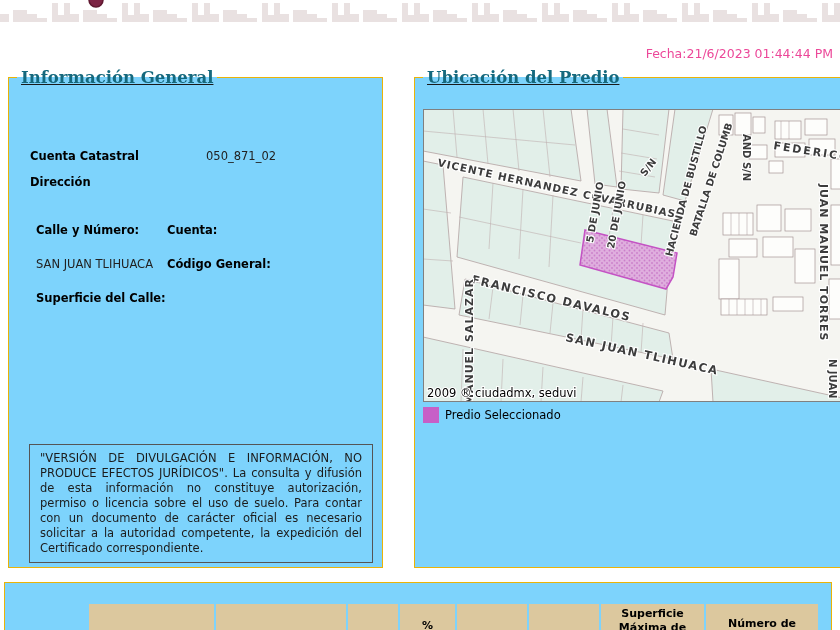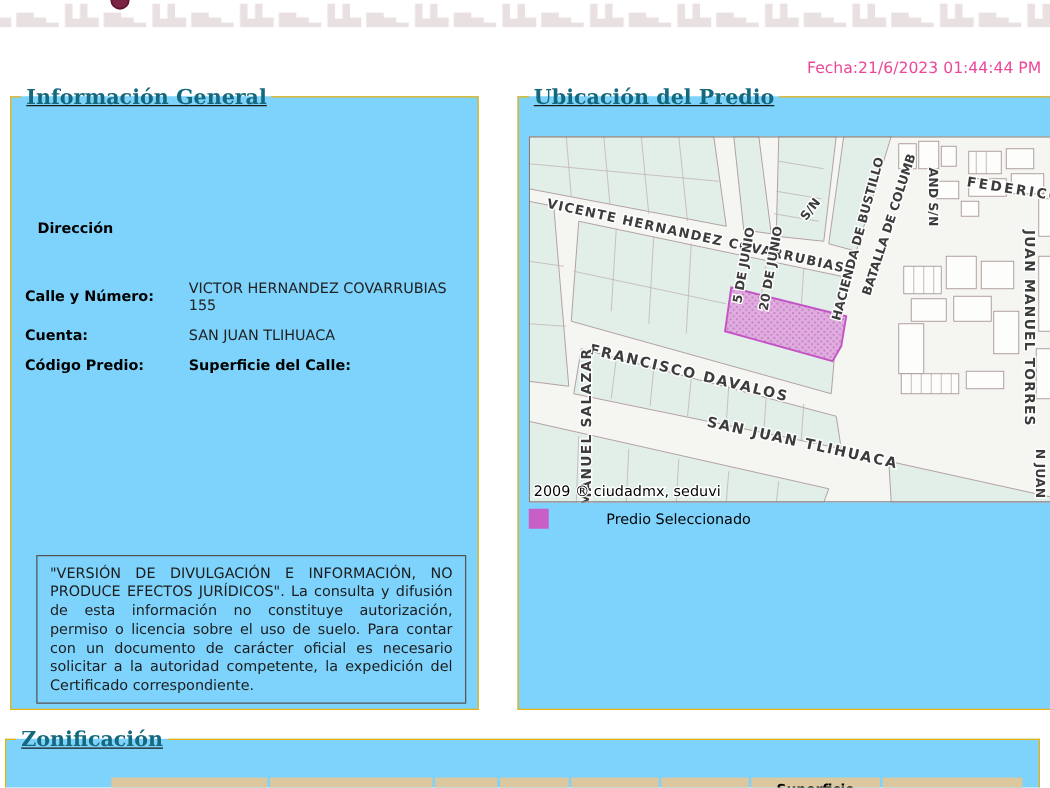--- a/index.html
+++ b/index.html
@@ -18,33 +18,33 @@
   #fs-info{left:8px;top:68px;width:375px;height:500px;}
   #fs-ubi{left:414px;top:68px;width:522px;height:500px;}
   #fs-zoni{left:4px;top:582px;width:828px;height:120px;}
   fieldset{box-sizing:border-box;}
   fieldset>.inner{position:absolute;left:0;top:0;right:0;bottom:0;}
 
   .row-cuenta{position:absolute;left:21px;top:62px;white-space:nowrap;}
   .row-cuenta .lbl{display:inline-block;width:176px;font-weight:bold;color:#000;}
   .row-cuenta .val{color:#222;}
   .dir-title{position:absolute;left:21px;top:88px;font-weight:bold;color:#000;}
-  .addr{position:absolute;left:11px;top:136px;width:340px;display:grid;
-        grid-template-columns:131px 1fr;row-gap:10px;align-items:center;line-height:14px;}
+  .addr{position:absolute;left:27px;top:136px;width:340px;display:grid;
+        grid-template-columns:131px 1fr;row-gap:20px;align-items:center;line-height:14px;}
   .addr .lbl{font-weight:bold;color:#000;}
   .addr .val{color:#222;}
 
   .disclaimer{position:absolute;left:20px;top:357px;width:344px;box-sizing:border-box;
               border:1px solid #555;padding:6px 10px;text-align:justify;
               line-height:15px;color:#1c1c1c;}
 
   .map-wrap{position:absolute;left:8px;top:22px;width:424px;height:293px;}
   .map-legend{position:absolute;left:8px;top:320px;height:18px;}
   .map-legend .swatch{position:absolute;left:0;top:0;width:16px;height:16px;background:#c75fc7;}
-  .map-legend .txt{position:absolute;left:22px;top:1px;white-space:nowrap;color:#000;margin-left:40px;}
+  .map-legend .txt{position:absolute;left:22px;top:1px;white-space:nowrap;color:#000;}
   .croquis-note{position:absolute;left:8px;top:396px;width:424px;text-align:justify;
                 line-height:15.5px;color:#1c1c1c;}
 
   .ztable{position:absolute;left:84px;top:21px;display:flex;gap:2px;}
   .zcell{background:#dcc89e;height:60px;box-sizing:border-box;font-weight:bold;
          font-size:11px;line-height:13.5px;text-align:center;color:#000;}
   .c1{width:125px;} .c2{width:130px;} .c3{width:50px;}
   .c4{width:55px;padding-top:15px;} .c5{width:70px;} .c6{width:70px;}
   .c7{width:103px;padding-top:3px;} .c8{width:112px;padding-top:13px;}
 
@@ -68,27 +68,29 @@
     <rect width="840" height="22" fill="url(#greca)"></rect>
     <circle cx="96" cy="0" r="7" fill="#7c2444" stroke="#5f1830" stroke-width="1.5"></circle>
   </svg>
 </div>
 
 <div class="fecha">Fecha:21/6/2023 01:44:44 PM</div>
 
 <fieldset id="fs-info">
   <legend>Información General</legend>
   <div class="inner">
+    <div class="row-cuenta">
+      <span class="lbl">Cuenta Catastral</span><span class="val">050_871_02</span>
+    </div>
     <div class="dir-title">Dirección</div>
     <div class="addr">
       <div class="lbl">Calle y Número:</div>
-      <div class="val">VICTOR HERNANDEZ COVARRUBIAS 155</div>
       <div class="lbl">Cuenta:</div>
       <div class="val">SAN JUAN TLIHUACA</div>
-      <div class="lbl">Código Predio:</div>
+      <div class="lbl">Código General:</div>
       <div class="lbl">Superficie del Calle:</div>
     </div>
     <div class="disclaimer">"VERSIÓN DE DIVULGACIÓN E INFORMACIÓN, NO PRODUCE EFECTOS JURÍDICOS". La consulta y difusión de esta información no constituye autorización, permiso o licencia sobre el uso de suelo. Para contar con un documento de carácter oficial es necesario solicitar a la autoridad competente, la expedición del Certificado correspondiente.</div>
   </div>
 </fieldset>
 
 <fieldset id="fs-ubi">
   <legend>Ubicación del Predio</legend>
   <div class="inner">
     <div class="map-wrap">
@@ -175,21 +177,20 @@
       </svg>
     </div>
     <div class="map-legend">
       <span class="swatch"></span>
       <span class="txt">Predio Seleccionado</span>
     </div>
   </div>
 </fieldset>
 
 <fieldset id="fs-zoni">
-  <legend>Zonificación</legend>
   <div class="inner">
     <div class="ztable">
       <div class="zcell c1"></div>
       <div class="zcell c2"></div>
       <div class="zcell c3"></div>
       <div class="zcell c4">%</div>
       <div class="zcell c5"></div>
       <div class="zcell c6"></div>
       <div class="zcell c7">Superficie Máxima de</div>
       <div class="zcell c8">Número de</div>

